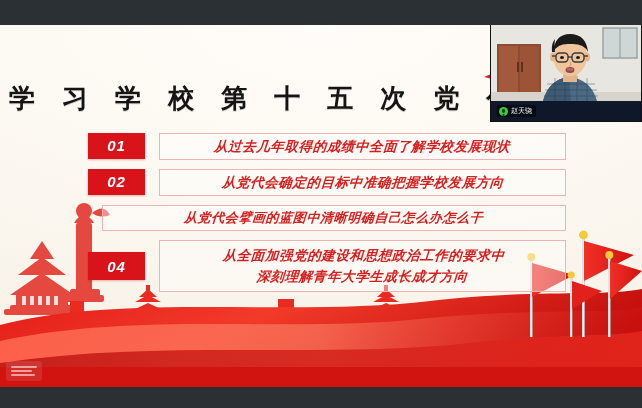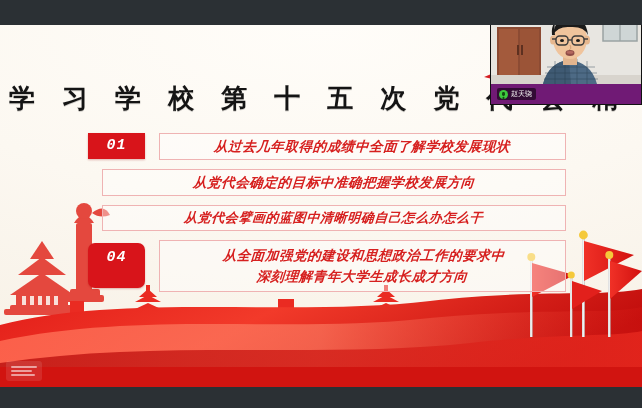--- a/index.html
+++ b/index.html
@@ -93,30 +93,30 @@
     margin-bottom: 9px;
   }
   .row:last-child { margin-bottom: 0; }
 
   .badge {
     flex: 0 0 auto;
     width: 57px;
     height: 26px;
     background: #d8141a;
     color: #ffffff;
-    font-family: Liberation Mono, monospace;
+    font-family: Liberation Sans, sans-serif;
     font-style: italic;
     font-weight: 700;
     font-size: 15px;
     line-height: 26px;
     text-align: center;
     letter-spacing: 1px;
     box-shadow: 0 1px 2px rgba(150,0,0,.28);
   }
-  .row.tall .badge { height: 45px; line-height: 30px; border-radius: 7px; }
+  .row.tall .badge { height: 28px; line-height: 30px; }
 
   .copybox {
     flex: 1 1 auto;
     margin-left: 14px;
     min-height: 26px;
     border: 1px solid #efb3b3;
     background: rgba(255,255,255,.40);
     display: flex;
     align-items: center;
     justify-content: center;
@@ -149,24 +149,24 @@
   #landmark { position: absolute; left: 2px; bottom: 58px; width: 150px; height: 140px; z-index: 9; }
 
   
   #flags { position: absolute; right: 0px; bottom: 38px; width: 160px; height: 120px; z-index: 11; }
 
   
   #video {
     position: absolute;
     z-index: 30;
     left: 490px;
-    top: 0px;
+    top: 17px;
     width: 152px;
     height: 105px;
-    background: #701a75;
+    background: #0f172a;
     overflow: hidden;
     border: 1px solid #111;
   }
   #video .feed { position: absolute; inset: 0; }
   #video .nametag {
     position: absolute;
     left: 6px;
     bottom: 4px;
     height: 12px;
     display: flex;
@@ -399,20 +399,21 @@
       <div class="row">
         <div class="badge">01</div>
         <div class="copybox">
           <div class="copy">
             <span class="ln">从过去几年取得的成绩中全面了解学校发展现状</span>
           </div>
         </div>
       </div>
 
       <div class="row">
+        <div class="badge">02</div>
         <div class="copybox">
           <div class="copy">
             <span class="ln">从党代会确定的目标中准确把握学校发展方向</span>
           </div>
         </div>
       </div>
 
       <div class="row">
         <div class="copybox">
           <div class="copy small">

